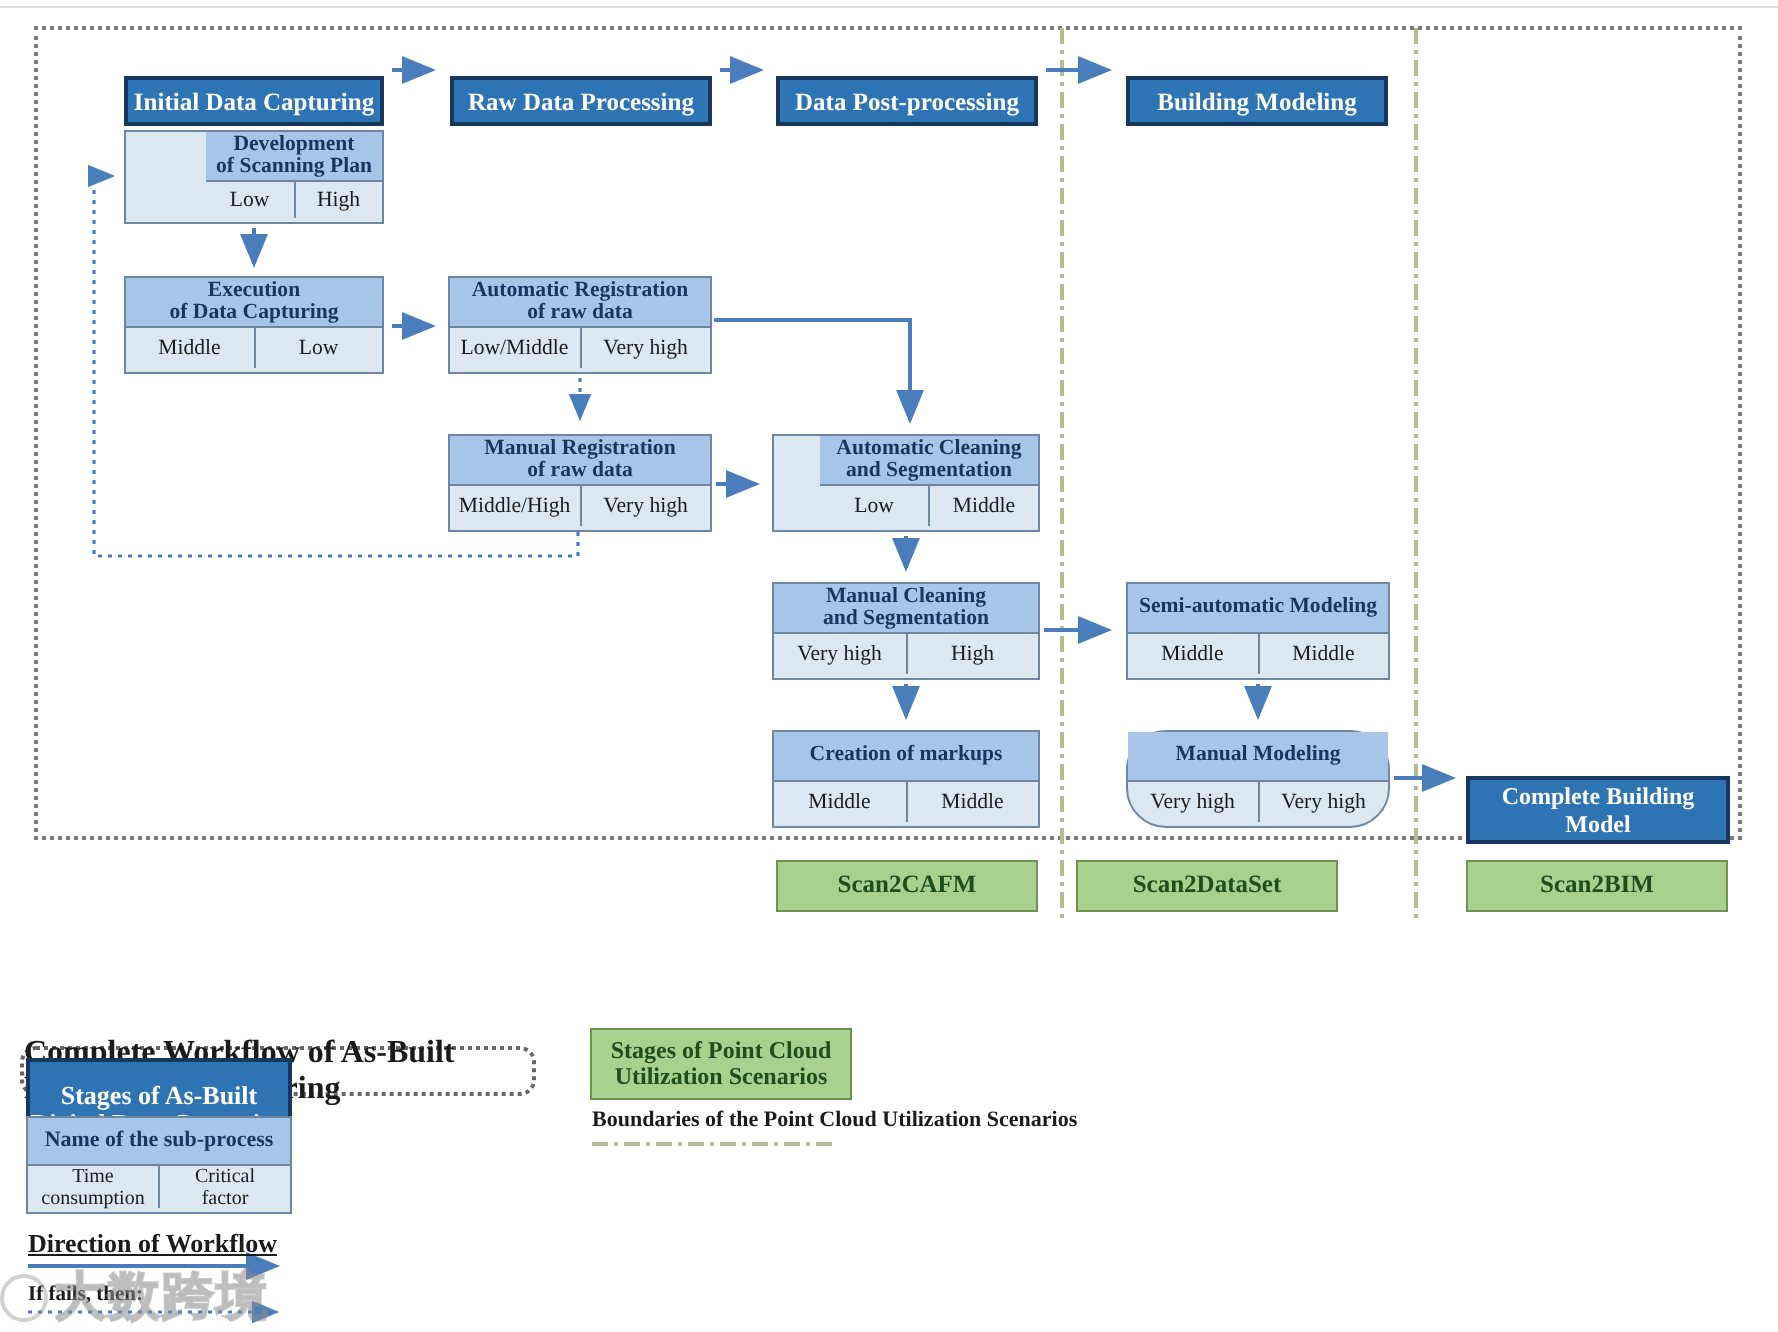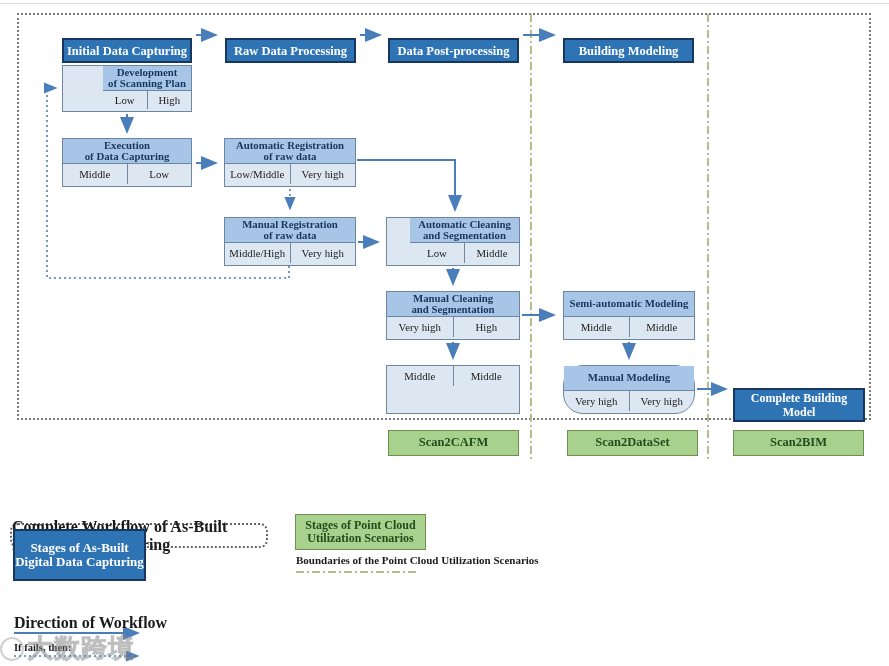--- a/index.html
+++ b/index.html
@@ -72,28 +72,28 @@
   #b-exec{left:62px;top:138px;width:130px;height:49px;}
   #b-autoreg{left:224px;top:138px;width:132px;height:49px;}
   #b-manreg{left:224px;top:217px;width:132px;height:49px;}
   #b-autoclean{left:386px;top:217px;width:134px;height:49px;padding-left:23px;}
   #b-manclean{left:386px;top:291px;width:134px;height:49px;}
   #b-markups{left:386px;top:365px;width:134px;height:49px;}
   #b-semiauto{left:563px;top:291px;width:132px;height:49px;}
   #b-manmodel{left:563px;top:365px;width:132px;height:49px;border-radius:20px;}
   #complete-model{left:733px;top:373px;width:132px;height:34px;font-size:12px;}
   #sc-cafm{left:388px;top:430px;width:131px;height:26px;}
-  #sc-dataset{left:567px;top:430px;width:131px;height:26px;}
+  #sc-dataset{left:538px;top:430px;width:131px;height:26px;}
   #sc-bim{left:733px;top:430px;width:131px;height:26px;}
   #lg-stage{left:13px;top:514px;width:133px;height:52px;font-size:13px;}
   #lg-sub{left:13px;top:558px;width:133px;height:49px;}
   #lg-sub .sub-h{font-size:11px;height:23px;}
   #lg-sub .cell{font-size:10px;line-height:11px;white-space:pre-line;}
   #lg-sub .sub-cells{height:calc(100% - 26px);}
-  #lg-dir{left:14px;top:614px;font-size:16px;}
+  #lg-dir{left:14px;top:614px;font-size:13px;text-decoration:underline;}
   #lg-fails{left:14px;top:642px;font-size:10.5px;}
   #lg-green{left:295px;top:514px;width:131px;height:36px;font-size:12px;}
   #lg-bound{left:296px;top:554px;font-size:11px;}
 </style>
 </head>
 <body>
 
 <div class="canvas">
   <div class="topline"></div>
   <div class="wf-border"></div>
@@ -181,20 +181,21 @@
   <div class="sub" id="b-manclean">
     <div class="sub-h">Manual Cleaning
 and Segmentation</div>
     <div class="sub-cells">
       <div class="cell">Very high</div>
       <div class="cell">High</div>
     </div>
   </div>
 
   <div class="sub" id="b-markups">
+    <div class="sub-h">Creation of markups</div>
     <div class="sub-cells">
       <div class="cell">Middle</div>
       <div class="cell">Middle</div>
     </div>
   </div>
 
   <div class="sub" id="b-semiauto">
     <div class="sub-h">Semi-automatic Modeling</div>
     <div class="sub-cells">
       <div class="cell">Middle</div>
@@ -214,20 +215,29 @@
 Model</div>
 
   <div class="scen" id="sc-cafm">Scan2CAFM</div>
   <div class="scen" id="sc-dataset">Scan2DataSet</div>
   <div class="scen" id="sc-bim">Scan2BIM</div>
 
   <div class="lg-dashed">Complete Workflow of As-Built Digital Data Capturing</div>
   <div class="stage" id="lg-stage">Stages of As-Built
 Digital Data Capturing</div>
 
+  <div class="sub" id="lg-sub">
+    <div class="sub-h">Name of the sub-process</div>
+    <div class="sub-cells">
+      <div class="cell">Time
+consumption</div>
+      <div class="cell">Critical
+factor</div>
+    </div>
+  </div>
 
   <div class="lg-label" id="lg-dir">Direction of Workflow</div>
   <div class="lg-label" id="lg-fails">If fails, then:</div>
 
   <div class="scen" id="lg-green">Stages of Point Cloud
 Utilization Scenarios</div>
   <div class="lg-label" id="lg-bound">Boundaries of the Point Cloud Utilization Scenarios</div>
 
   <div class="wm">
     <span class="wm-circle"></span>

